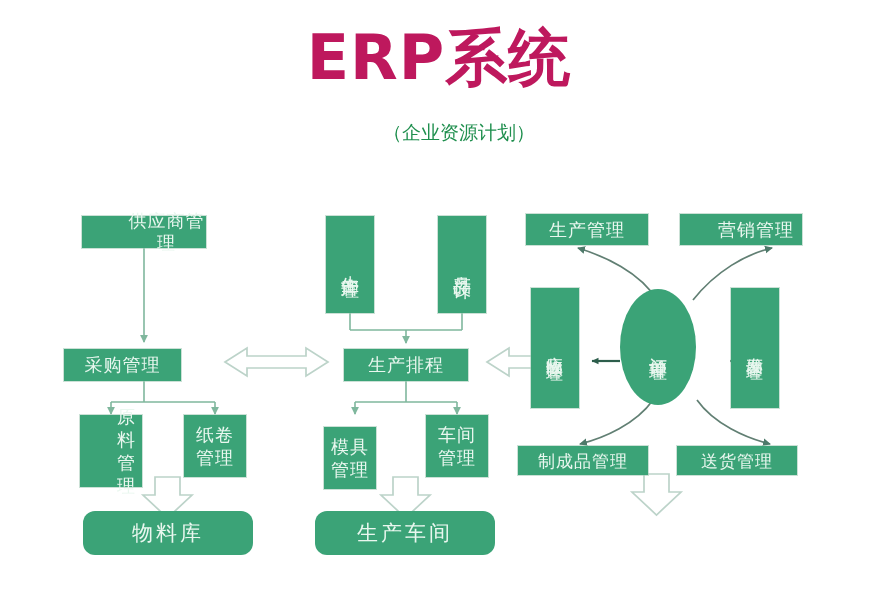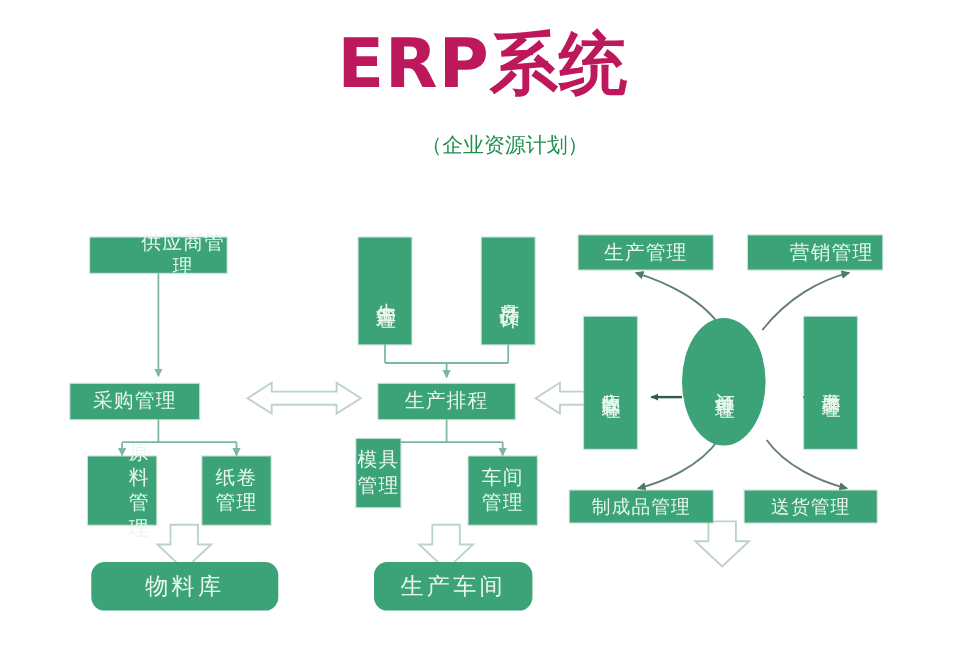--- a/index.html
+++ b/index.html
@@ -168,41 +168,41 @@
     </g>
     <g>
       <path d="M487,362 L509,348 L509,356 L555,356 L555,348 L577,362 L555,376 L555,368 L509,368 L509,376 z" fill="#ffffff" stroke="#bcd3c9" stroke-width="1.7"></path>
     </g>
   </svg>
 
   <div class="node thinborder" style="left:82px;top:216px;width:124px;height:32px;padding-left:45px;">供应商管理</div>
 
   <div class="node thinborder" style="left:64px;top:349px;width:117px;height:32px;">采购管理</div>
 
-  <div class="node twoline thinborder" style="left:80px;top:415px;width:62px;height:62px;padding-left:31px;">原料
+  <div class="node twoline thinborder" style="left:80px;top:415px;width:62px;height:72px;padding-left:31px;">原料
 管理</div>
 
   <div class="node twoline thinborder" style="left:184px;top:415px;width:62px;height:62px;">纸卷
 管理</div>
 
   <div class="node rounded" style="left:83px;top:511px;width:170px;height:44px;">物料库</div>
 
   <div class="node vert thinborder" style="left:326px;top:216px;width:48px;height:97px;">生产管理</div>
 
   <div class="node vert thinborder" style="left:438px;top:216px;width:48px;height:97px;">产品设计</div>
 
   <div class="node thinborder" style="left:344px;top:349px;width:124px;height:32px;">生产排程</div>
 
-  <div class="node twoline thinborder" style="left:324px;top:399px;width:40px;height:62px;">模具
+  <div class="node twoline thinborder" style="left:324px;top:427px;width:52px;height:62px;">模具
 管理</div>
 
   <div class="node twoline thinborder" style="left:426px;top:415px;width:62px;height:62px;">车间
 管理</div>
 
-  <div class="node rounded" style="left:340px;top:511px;width:144px;height:44px;">生产车间</div>
+  <div class="node rounded" style="left:315px;top:511px;width:180px;height:44px;">生产车间</div>
 
   <div class="node thinborder" style="left:526px;top:214px;width:122px;height:31px;">生产管理</div>
 
   <div class="node thinborder" style="left:680px;top:214px;width:122px;height:31px;padding-left:30px;">营销管理</div>
 
   <div class="node vert thinborder" style="left:531px;top:288px;width:48px;height:120px;font-size:17px;line-height:24px;">应收款管理</div>
 
   <div class="node ellipse" style="left:620px;top:289px;width:76px;height:116px;">订单管理</div>
 
   <div class="node vert thinborder" style="left:731px;top:288px;width:48px;height:120px;font-size:17px;line-height:24px;">发票管理</div>

